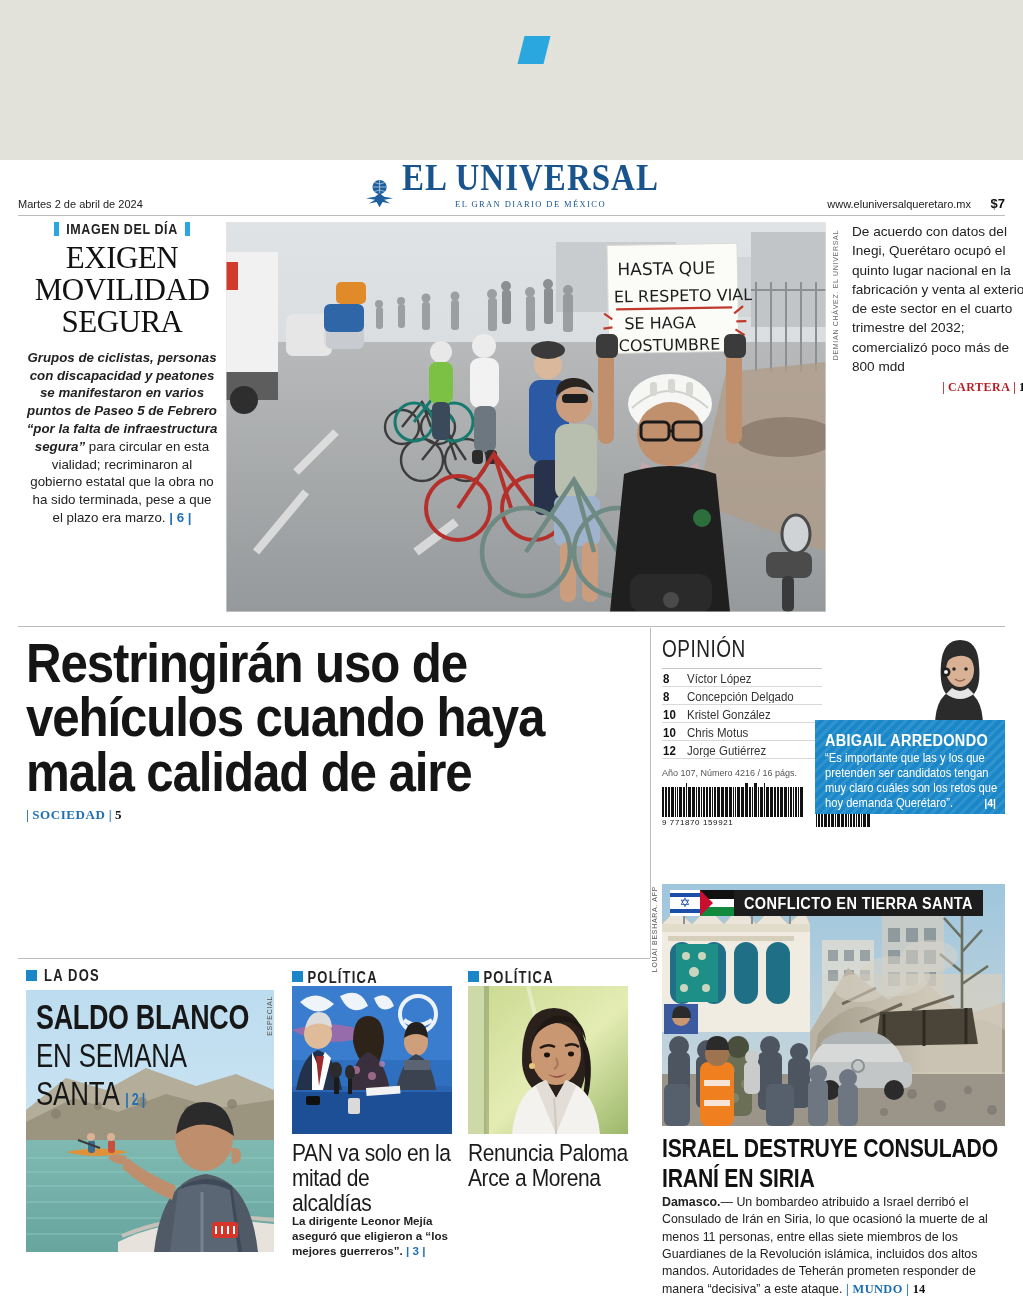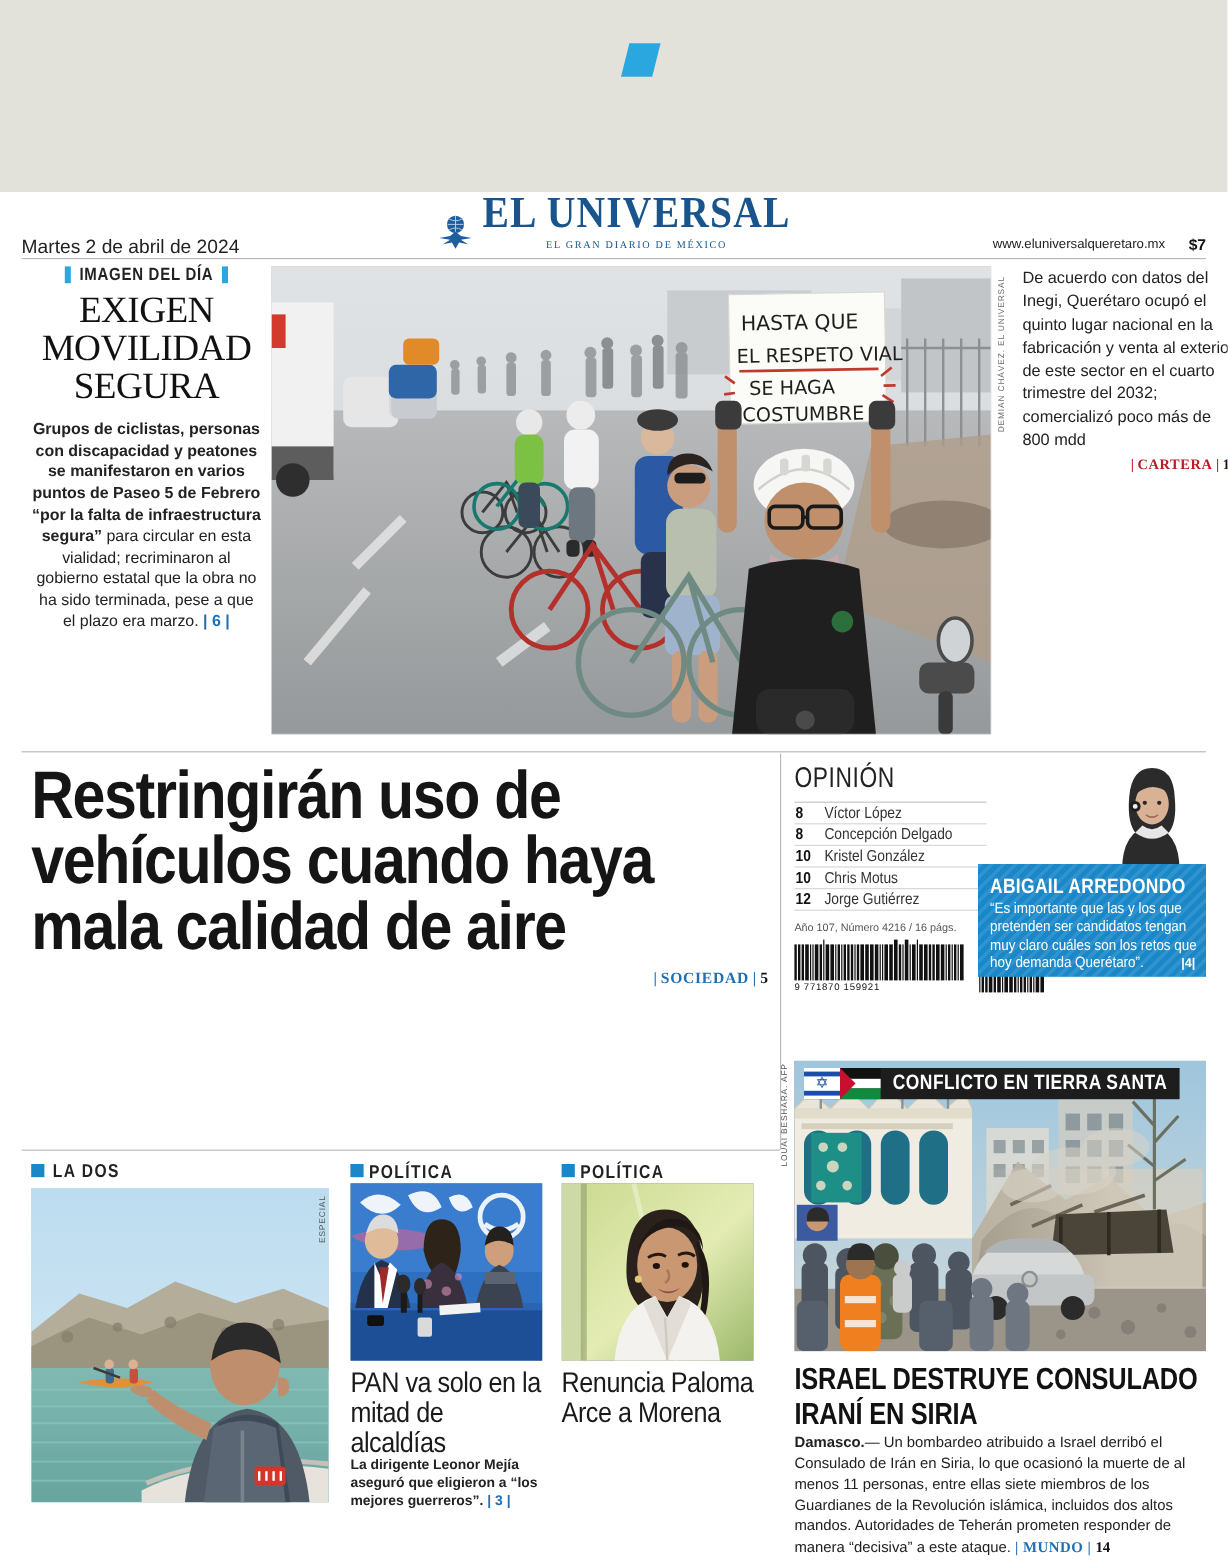--- a/index.html
+++ b/index.html
@@ -56,21 +56,21 @@
     font-weight:bold; font-size:33px; letter-spacing:1px;
     color:#19558c; line-height:1; transform:scaleY(1.12);
   }
   .eu-sub{
     font-family:"Liberation Serif", serif;
     font-size:8.5px; letter-spacing:1.4px; color:#19558c;
     margin-top:4px;
   }
   .date-line{
     position:absolute; left:18px; top:198px;
-    font-size:16px; color:#222;
+    font-size:11px; color:#222;
   }
   .url-line{
     position:absolute; right:52px; top:198px;
     font-size:11px; color:#222;
   }
   .price-line{
     position:absolute; right:18px; top:196px;
     font-size:13px; font-weight:bold; color:#111;
   }
   .rule-top{
@@ -91,21 +91,21 @@
     transform:scaleY(1.18); display:inline-block;
   }
   .imgdia-title{
     font-family:"Liberation Serif", serif;
     font-size:31px; line-height:1.04; text-align:center; color:#111;
     font-weight:400; letter-spacing:-0.5px; margin-bottom:10px;
   }
   .imgdia-body{
     font-size:13.3px; line-height:1.34; text-align:center; color:#222;
   }
-  .imgdia-body b{ font-weight:bold; }
+  .imgdia-body b{ font-weight:bold;font-style:italic; }
   .pg-blue{ color:#1f6fb5; font-weight:bold; }
 
   .photo-main{
     position:absolute; left:200px; top:0; width:600px; height:390px;
     overflow:hidden; background:#b9bcc0;
   }
   .credit-v{
     position:absolute; writing-mode:vertical-rl; transform:rotate(180deg);
     font-size:7px; letter-spacing:0.7px; color:#6b6b6b;
   }
@@ -142,21 +142,21 @@
     font-weight:bold; font-size:56px; line-height:0.97;
     letter-spacing:-1.3px; color:#151515;
     transform:scaleX(0.88); transform-origin:left top;
     width:700px;
   }
   .lead-sub{
     margin-top:20px; font-size:17px; line-height:1.26; color:#222;
   }
   .lead-sub .b{ font-weight:bold; }
   .lead-sec{
-    margin-top:8px; text-align:right; font-size:13px; font-weight:bold;
+    margin-top:8px; text-align:left; font-size:13px; font-weight:bold;
     font-family:"Liberation Serif", serif;
   }
   .lead-sec .nm{ color:#1f6fb5; letter-spacing:0.6px; }
   .lead-sec .bar{ color:#1f6fb5; }
   .lead-sec .pp{ color:#111; }
 
   
   .opinion{ position:absolute; left:662px; top:636px; width:343px; height:215px; }
   .op-title{
     font-size:19px; font-weight:400; letter-spacing:0.5px; color:#222;
@@ -685,20 +685,24 @@
         <path d="M100 166 q-14 -4 -18 2 q8 8 20 6z" fill="#bf8f6d"></path>
 
         <path d="M152 200 q26 -12 52 0 l8 62 H144 Z" fill="#5a6673"></path>
         <rect x="186" y="232" width="26" height="16" rx="3" fill="#d8352a"></rect>
         <g stroke="#ffffff" stroke-width="2">
           <path d="M190 236 V244 M196 236 V244 M202 236 V244 M208 236 V244"></path>
         </g>
         <path d="M176 202 V262" stroke="#78838e" stroke-width="3"></path>
       </g>
     </svg>
+    <div class="lados-head">
+      <span class="lados-1">SALDO BLANCO</span>
+      <span class="lados-2"><span>EN SEMANA SANTA</span> <span class="lados-pg">| 2 |</span></span>
+    </div>
     <div class="credit-v" style="right:1px;top:6px;color:#555;">ESPECIAL</div>
   </div>
 </div>
 
 <div class="bc1">
   <div class="kick2">
     <span class="kbar2"></span>
     <span class="kick2-t">POLÍTICA</span>
   </div>
   <div class="cardphoto">

